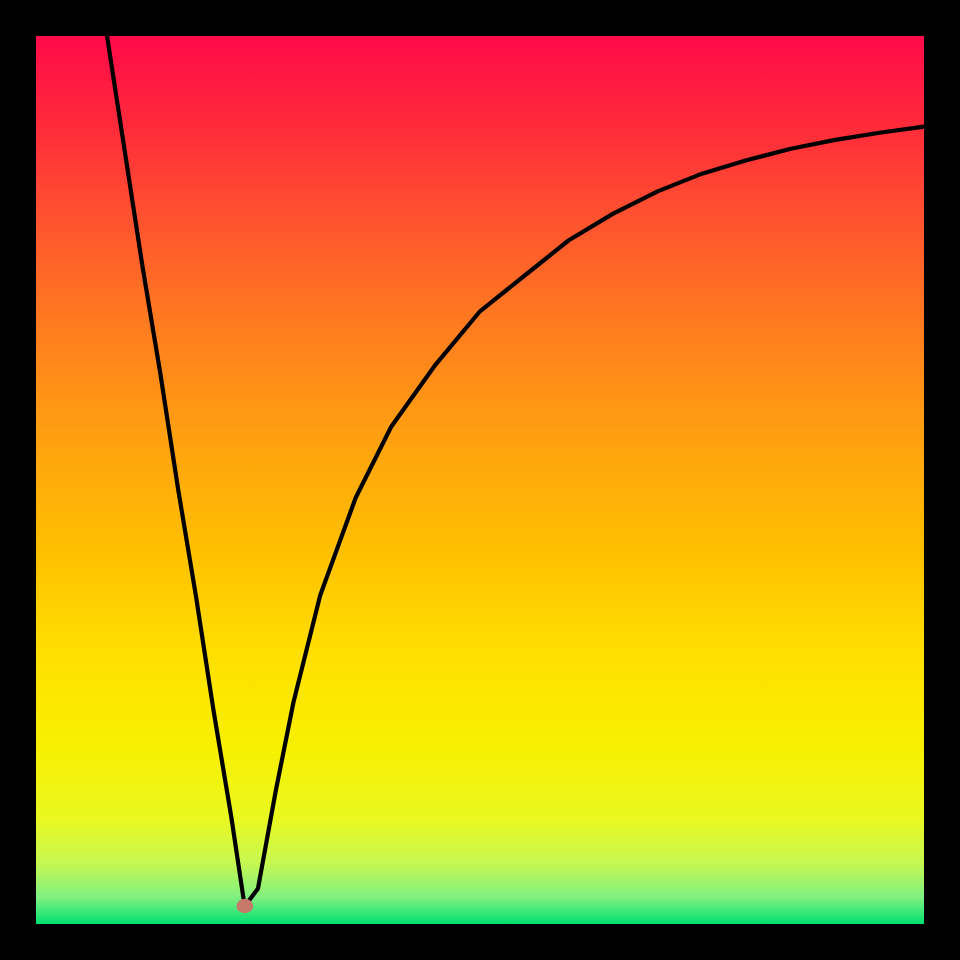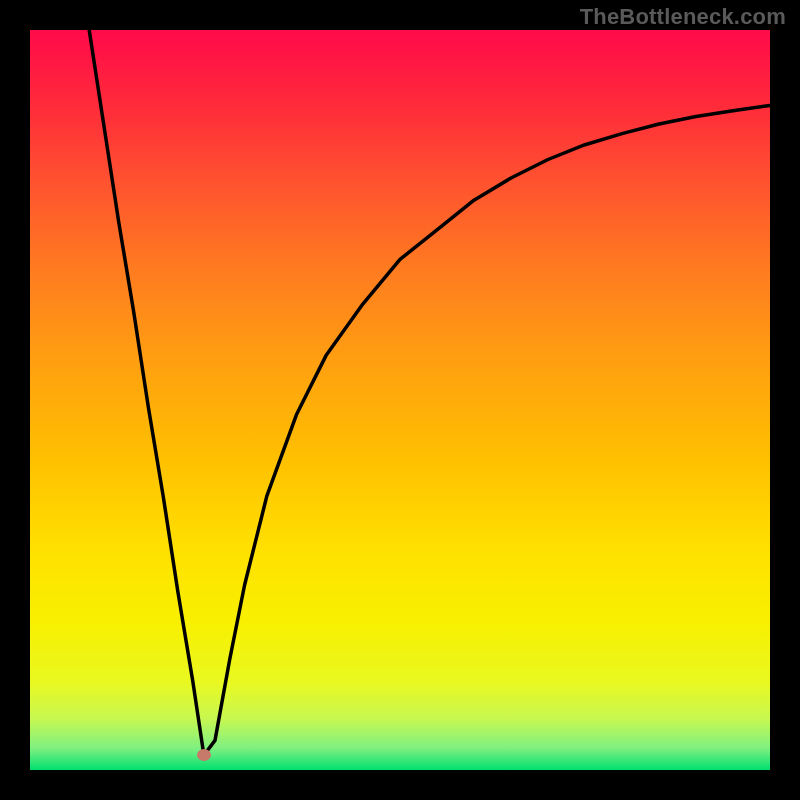--- a/index.html
+++ b/index.html
@@ -54,20 +54,19 @@
     height: 12px;
     border-radius: 50%;
     background: #c77a6a;
     transform: translate(-50%, -50%);
   }
 </style>
 </head>
 <body>
 
 <div class="chart-container">
-  <div class="watermark">TheBottleneck.com</div>
   <div class="plot-area">
     <svg class="curve" viewBox="0 0 740 740" preserveAspectRatio="none">
       <path id="curve-path" fill="none" stroke="#000" stroke-width="3.5" stroke-linejoin="round" stroke-linecap="round" d="M59.20 0.00 L74.00 96.20 L88.80 192.40 L103.60 281.20 L118.40 377.40 L133.20 466.20 L148.00 562.40 L162.80 651.20 L173.90 725.20 L185.00 710.40 L199.80 629.00 L214.60 555.00 L236.80 466.20 L266.40 384.80 L296.00 325.60 L333.00 273.80 L370.00 229.40 L407.00 199.80 L444.00 170.20 L481.00 148.00 L518.00 129.50 L555.00 114.70 L592.00 103.60 L629.00 93.98 L666.00 86.58 L703.00 80.66 L740.00 75.48"></path>
     </svg>
     <div class="marker" id="marker" style="left: 173.9px; top: 725.2px; background: rgb(199, 122, 106);"></div>
   </div>
 </div>
 
 </body></html>

